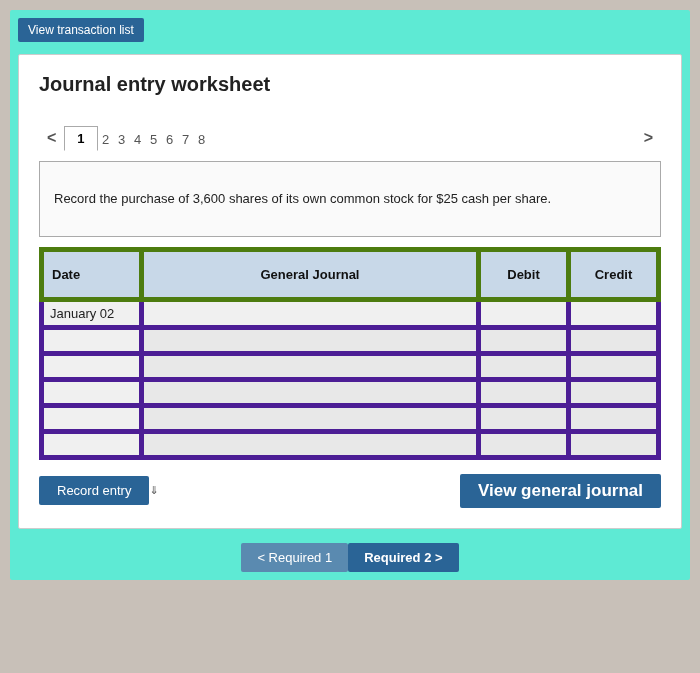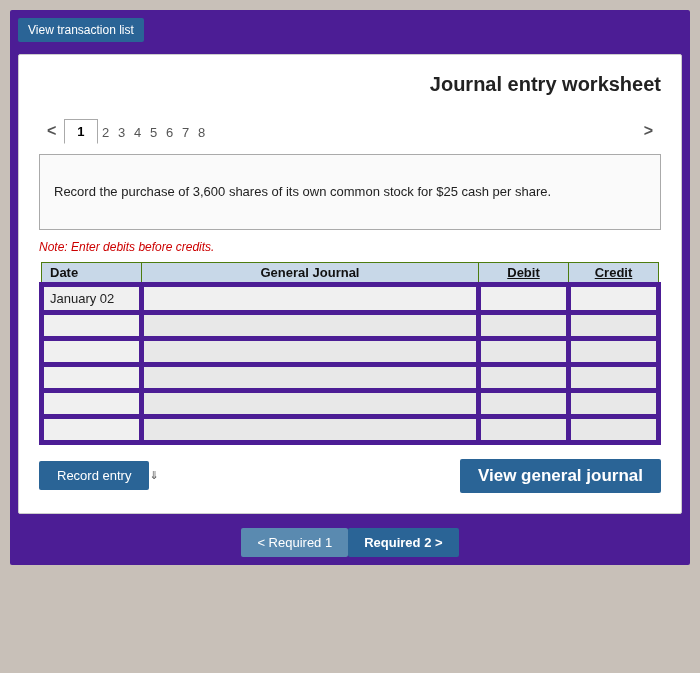--- a/index.html
+++ b/index.html
@@ -7,21 +7,21 @@
       background-color: #c8c0b8;
       font-family: Arial, sans-serif;
       font-size: 13px;
       display: flex;
       justify-content: center;
       align-items: flex-start;
       min-height: 673px;
       padding: 10px;
     }
     .outer-container {
-      background-color: #4c1d95;
+      background-color: #5eead4;
       width: 680px;
       padding: 8px;
       border-radius: 2px;
     }
     .view-transaction-btn {
       background-color: #2a6496;
       color: white;
       border: none;
       padding: 5px 10px;
       font-size: 12px;
@@ -33,22 +33,21 @@
       background-color: #ffffff;
       border: 1px solid #ccc;
       padding: 18px 20px 20px 20px;
       border-radius: 2px;
       margin-bottom: 14px;
     }
     .worksheet-title {
       font-size: 20px;
       font-weight: bold;
       color: #222;
-      margin-bottom: 22px;
-      text-align: right;
+      margin-bottom: 29px;
     }
     
     .tab-nav {
       display: flex;
       align-items: flex-end;
       margin-bottom: 10px;
       gap: 0;
       position: relative;
     }
     .tab-nav .nav-arrow {
@@ -102,38 +101,37 @@
       margin-bottom: 8px;
     }
     
     .journal-table {
       width: 100%;
       border-collapse: collapse;
       margin-bottom: 14px;
     }
     .journal-table th {
       background-color: #c8d8e8;
-      border: 1px solid #4d7c0f;
-      padding: 2px 8px;
+      border: 5px solid #4d7c0f;
+      padding: 15px 8px;
       text-align: center;
       font-weight: bold;
       font-size: 13px;
       color: #111;
     }
     .journal-table th.date-col {
       text-align: left;
       width: 100px;
     }
     .journal-table th.journal-col {
       text-align: center;
     }
     .journal-table th.debit-col,
     .journal-table th.credit-col {
       width: 90px;
-      text-decoration: underline;
     }
     .journal-table td {
       border: 5px solid #4c1d95;
       padding: 4px 6px;
       height: 26px;
       background-color: #f0f0f0;
     }
     .journal-table td.date-cell {
       font-size: 13px;
       color: #222;
@@ -238,21 +236,20 @@
       <span class="tab-separator">4</span>
       <span class="tab-separator">5</span>
       <span class="tab-separator">6</span>
       <span class="tab-separator">7</span>
       <span class="tab-separator">8</span>
       <button class="nav-arrow" style="margin-left: auto;">&gt;</button>
     </div>
 
     <div class="description-box">Record the purchase of 3,600 shares of its own common stock for $25 cash per share.</div>
 
-    <div class="note-text">Note: Enter debits before credits.</div>
 
     <table class="journal-table">
       <thead>
         <tr>
           <th class="date-col">Date</th>
           <th class="journal-col">General Journal</th>
           <th class="debit-col">Debit</th>
           <th class="credit-col">Credit</th>
         </tr>
       </thead>

